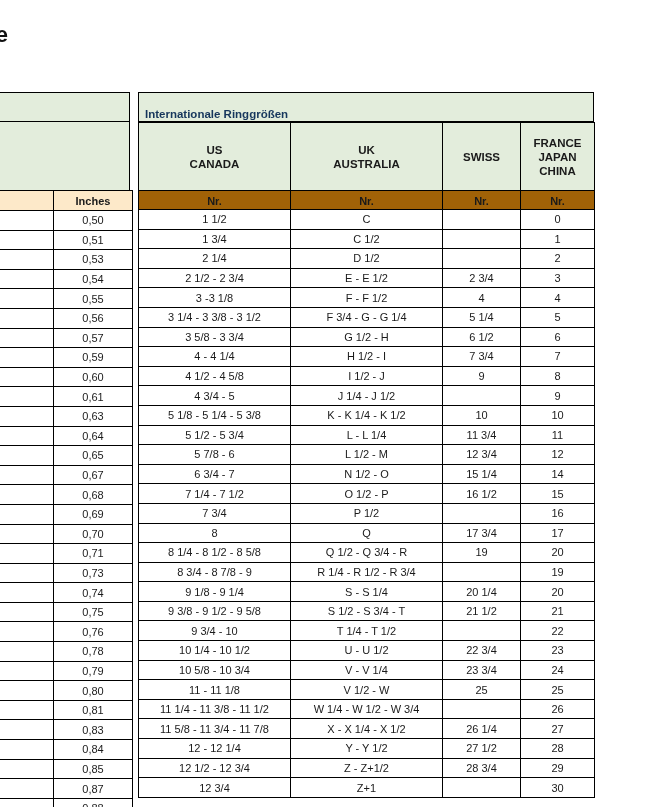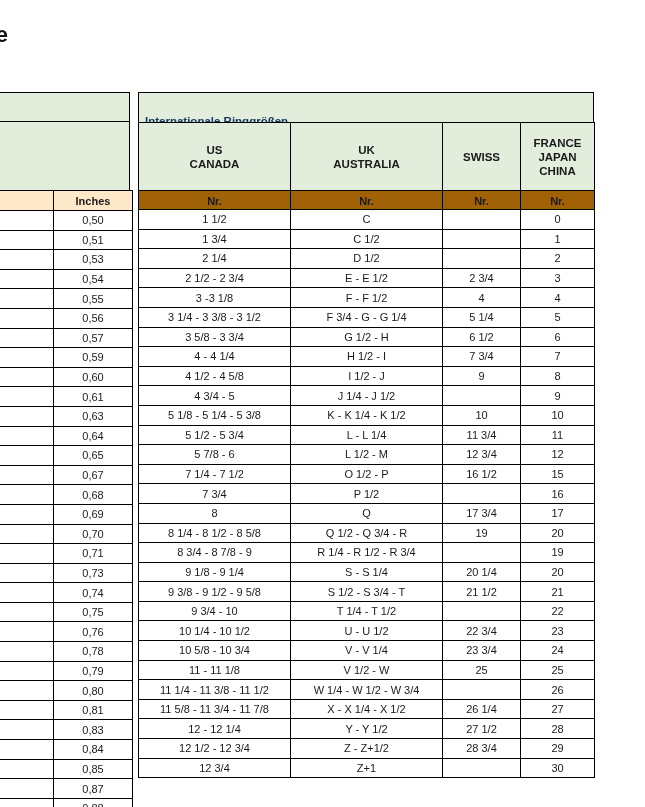--- a/index.html
+++ b/index.html
@@ -91,21 +91,21 @@
   
   .intl-wrap {
     position: absolute;
     left: 138px;
     top: 92px;
     width: 456px;
     border: 1px solid #000;
     box-sizing: border-box;
     background: #e3eddc;
     height: 30px;
-    padding: 21px 6px;
+    padding: 14px 6px;
   }
   .intl-wrap .de {
     font-size: 11.5px;
     font-weight: bold;
     color: #16365c;
     line-height: 14px;
   }
   .intl-wrap .en {
     font-size: 10px;
     color: #1f5fa9;
@@ -417,20 +417,26 @@
         <td>11 3/4</td>
         <td>11</td>
       </tr>
       <tr>
         <td>5 7/8 - 6</td>
         <td>L 1/2 - M</td>
         <td>12 3/4</td>
         <td>12</td>
       </tr>
       <tr>
+        <td>6 3/4 - 7</td>
+        <td>N 1/2 - O</td>
+        <td>15 1/4</td>
+        <td>14</td>
+      </tr>
+      <tr>
         <td>7 1/4 - 7 1/2</td>
         <td>O 1/2 - P</td>
         <td>16 1/2</td>
         <td>15</td>
       </tr>
       <tr>
         <td>7 3/4</td>
         <td>P 1/2</td>
         <td></td>
         <td>16</td>

